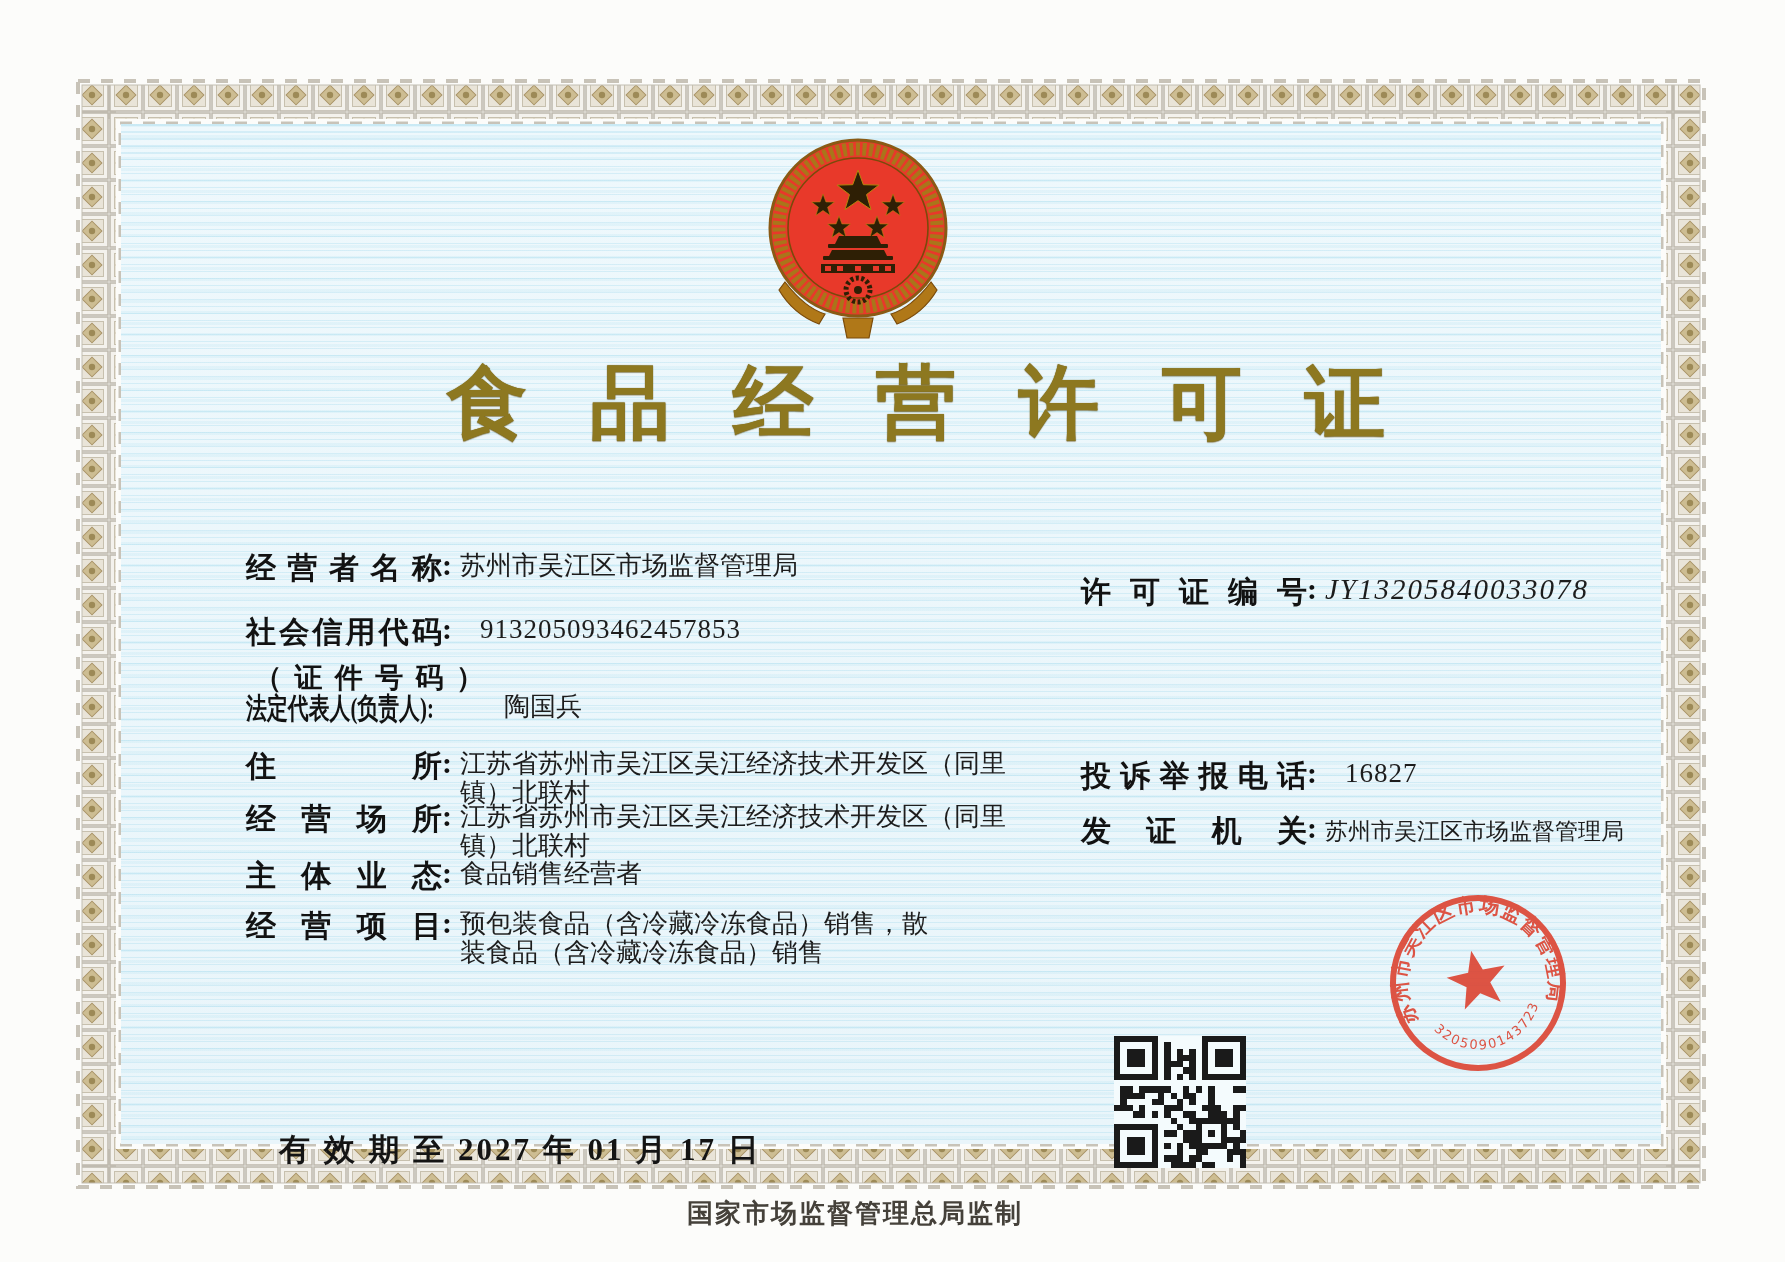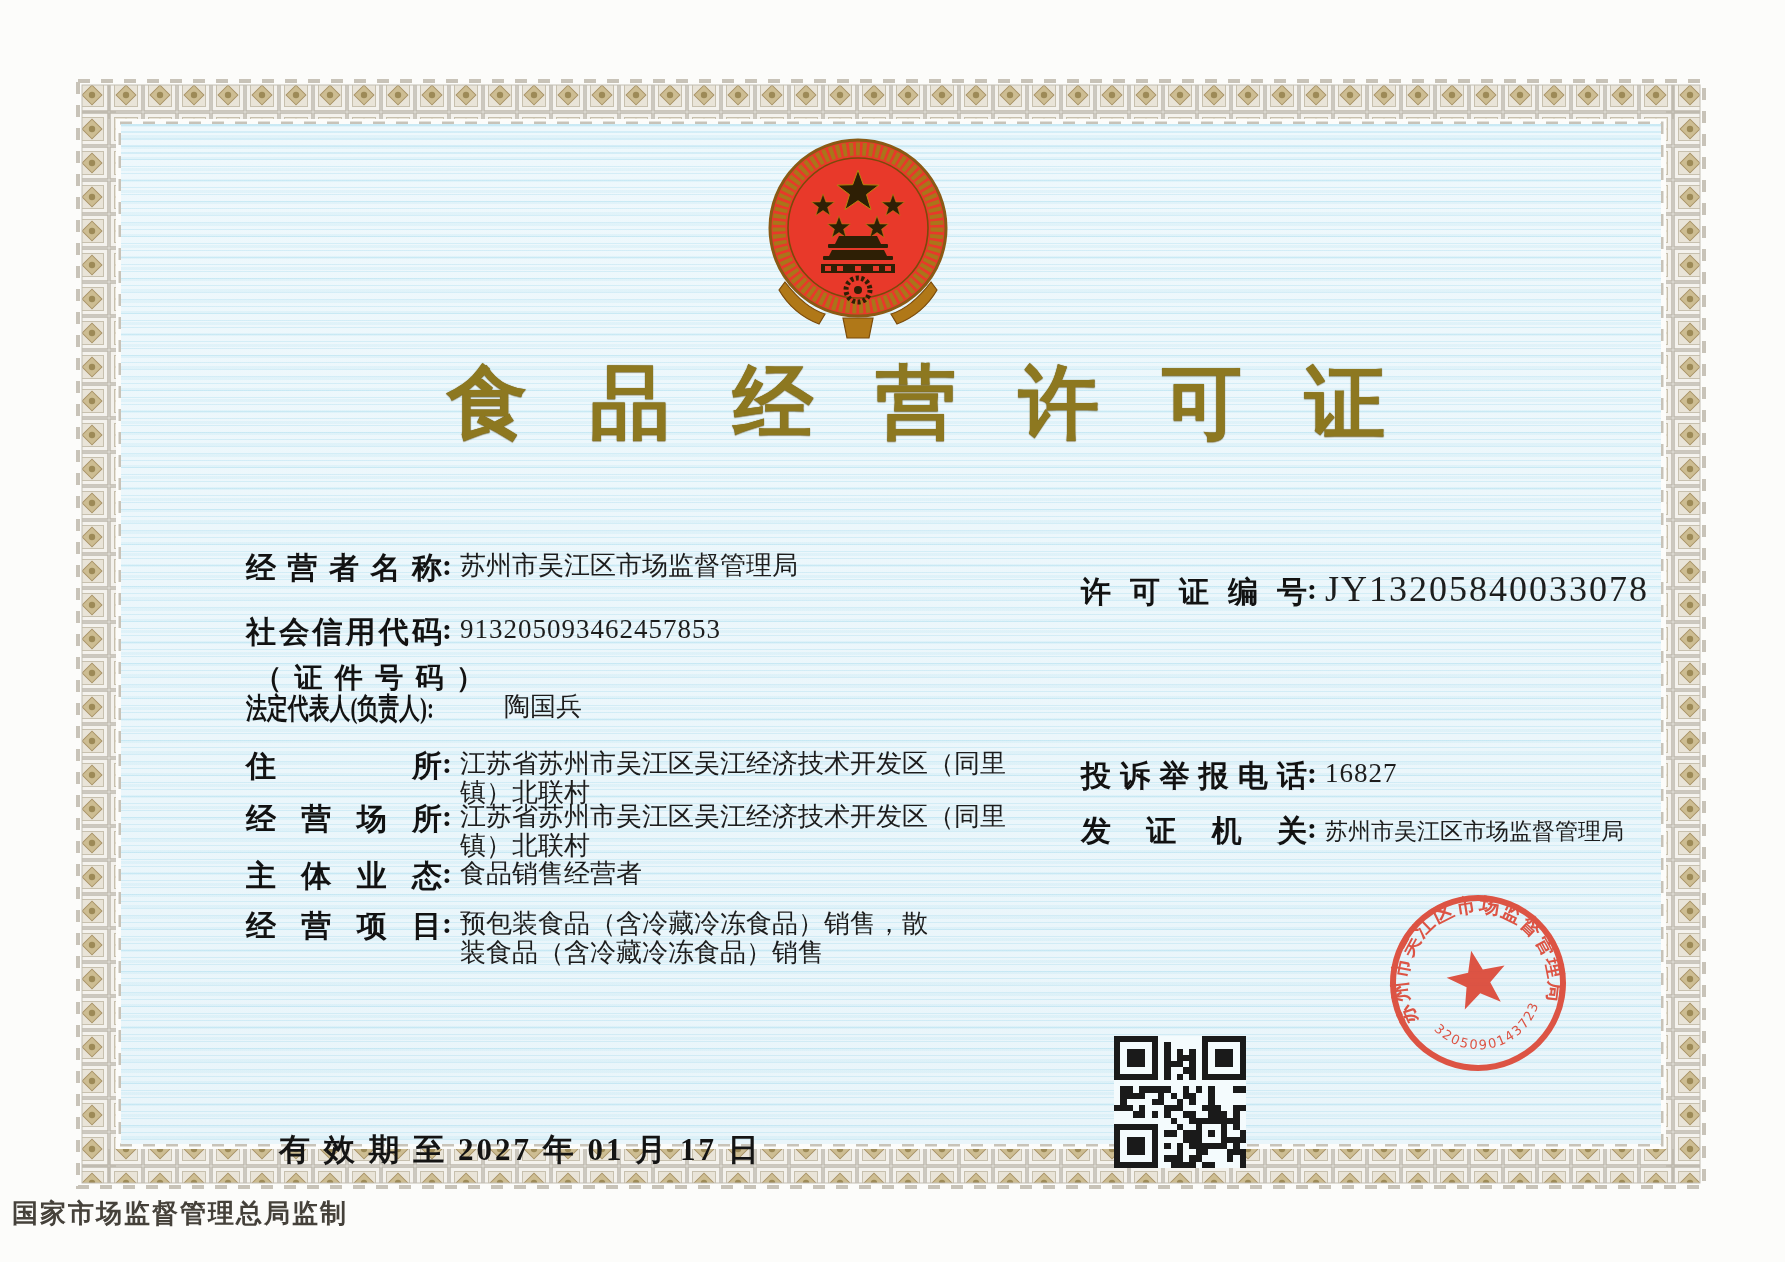--- a/index.html
+++ b/index.html
@@ -16,30 +16,30 @@
   .emblem{left:644px;top:8px;width:186px;height:208px;}
   .title{left:326px;top:226px;width:938px;font-size:80px;font-weight:bold;color:#8d7820;
     text-shadow:0 1px 1px rgba(90,70,10,.5), 0 0 1px #6b5a16;}
   [data-justify]{display:flex;justify-content:space-between;}
   .row{position:absolute;display:flex;align-items:flex-start;}
   .lbl{font-size:30px;font-weight:bold;color:#121212;width:196px;flex:0 0 196px;}
   .lbl-r{width:226px;flex:0 0 226px;}
   .lbl2{font-size:28px;font-weight:bold;color:#121212;width:230px;margin:6px 0 0 8px;}
   .colon{font-size:30px;font-weight:bold;color:#121212;width:18px;flex:0 0 18px;text-align:left;}
   .val{font-size:26px;color:#1d1d1d;line-height:29px;white-space:pre-line;max-width:640px;margin-top:3px;}
-  .val-digits{font-size:27px;letter-spacing:1px;}
-  .val-lic{font-size:36px;letter-spacing:2px;}
+  .val-digits{font-size:27px;letter-spacing:1px;margin-left:20px;}
+  .val-lic{font-size:29px;letter-spacing:2px;font-style:italic;}
   .val-auth{font-size:23px;margin-top:6px;}
   .condensed{font-size:29px;font-weight:bold;color:#121212;transform:scaleX(.72);transform-origin:0 50%;
     white-space:nowrap;width:270px;flex:0 0 270px;margin-right:-56px;}
   .issue-date{left:1203px;top:868px;width:330px;font-size:29px;color:#161616;letter-spacing:2px;z-index:2;}
   .seal-svg{left:1262px;top:764px;width:190px;height:190px;z-index:3;}
   .qr{left:993px;top:910px;width:132px;height:136px;z-index:2;}
   .validity{left:158px;top:1005px;font-size:31px;font-weight:bold;color:#141414;letter-spacing:3px;}
-  .footer{position:absolute;left:12px;top:1196px;width:1710px;
+  .footer{position:absolute;left:0;top:1196px;width:1710px;text-align:center;
     font-size:26px;font-weight:bold;color:#45413a;letter-spacing:2px;}
 </style>
 </head>
 <body>
 
 <div class="page">
   <div class="cert">
 
     <svg class="border-svg" width="1632" height="1112">
       <defs>

